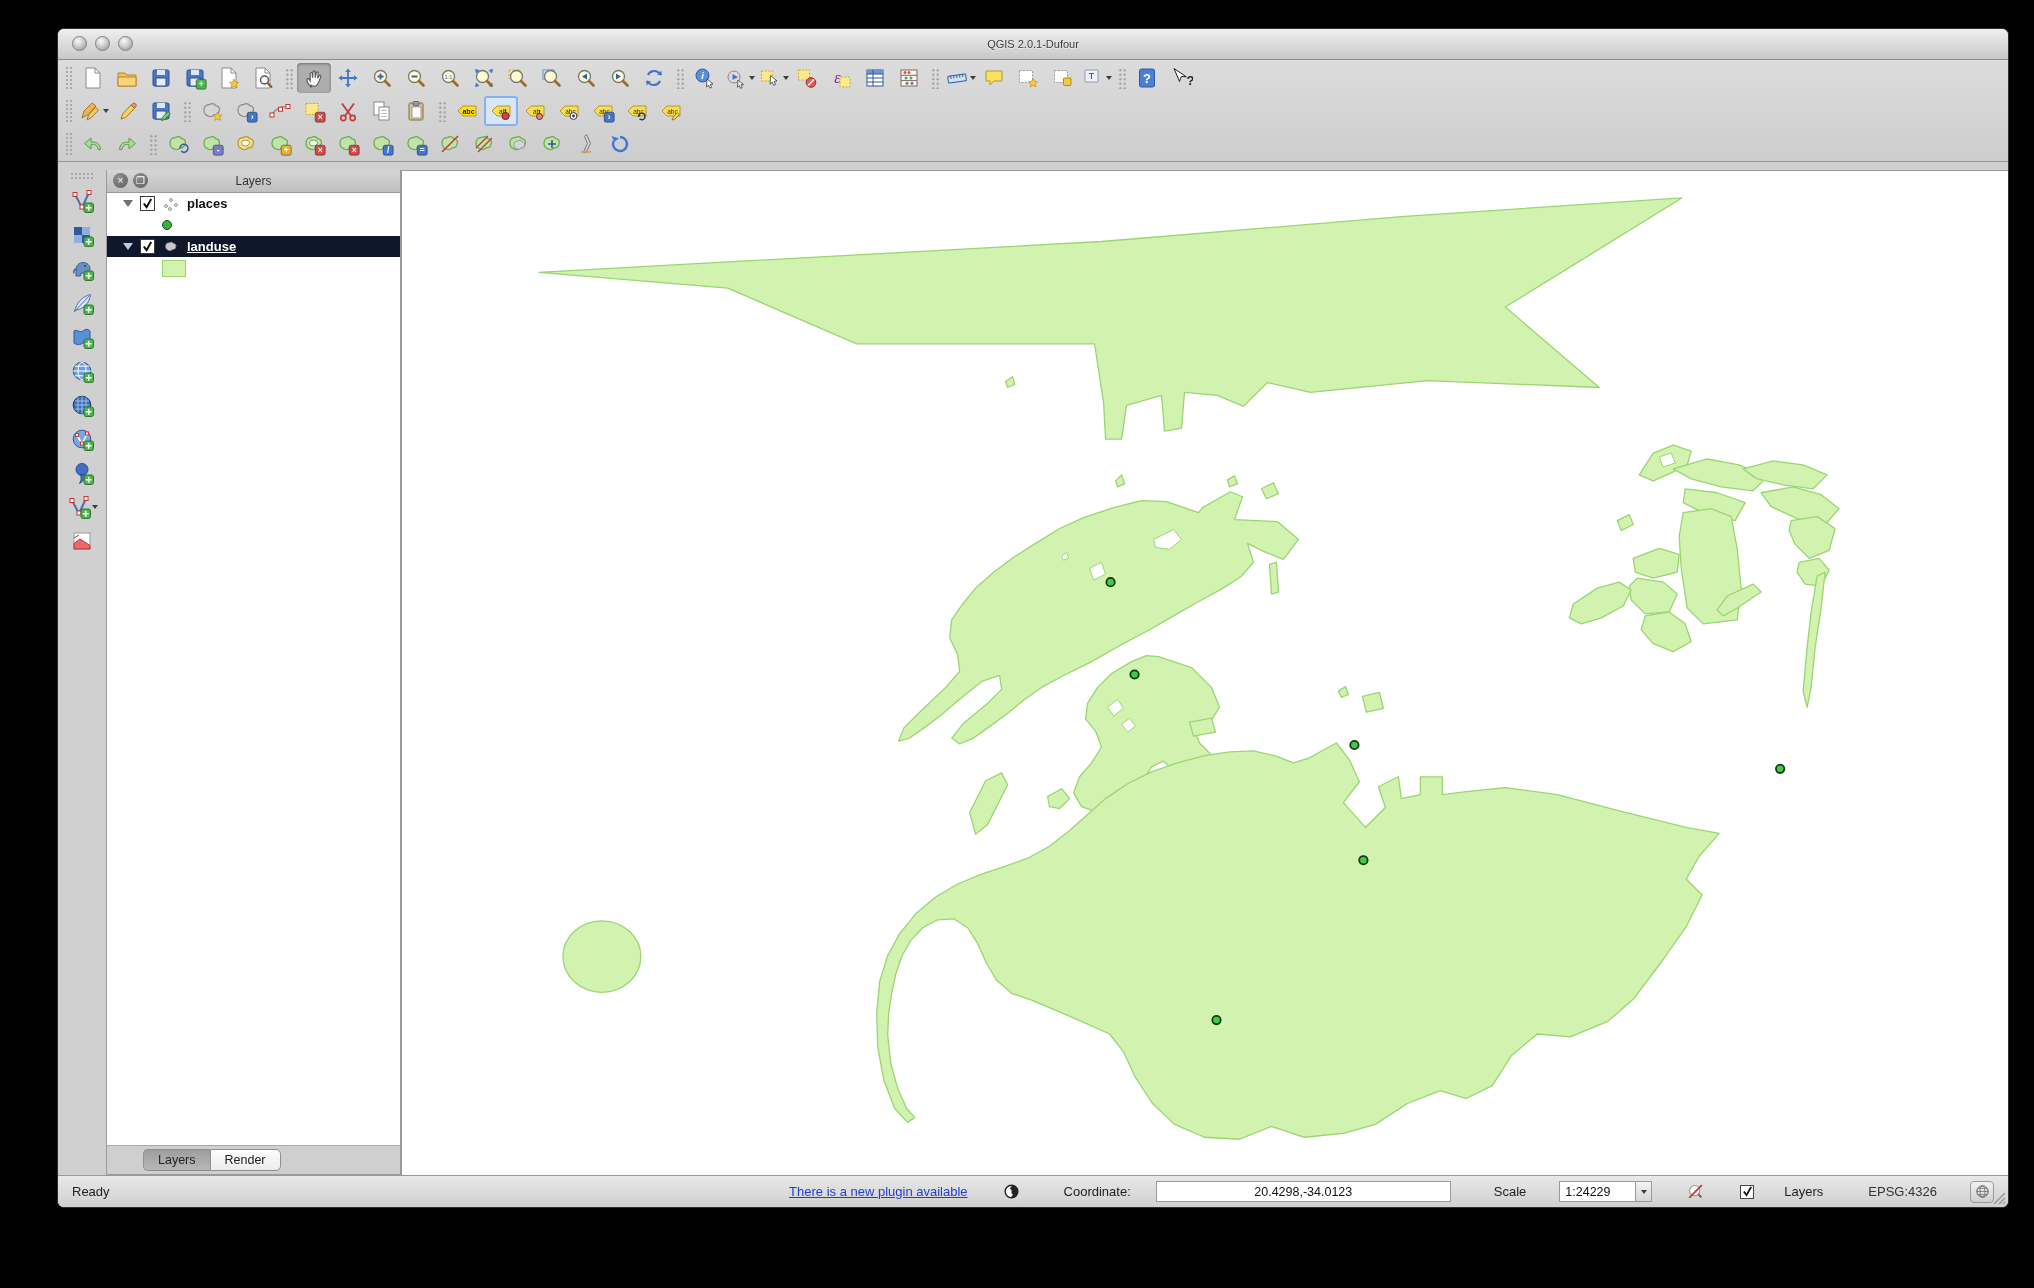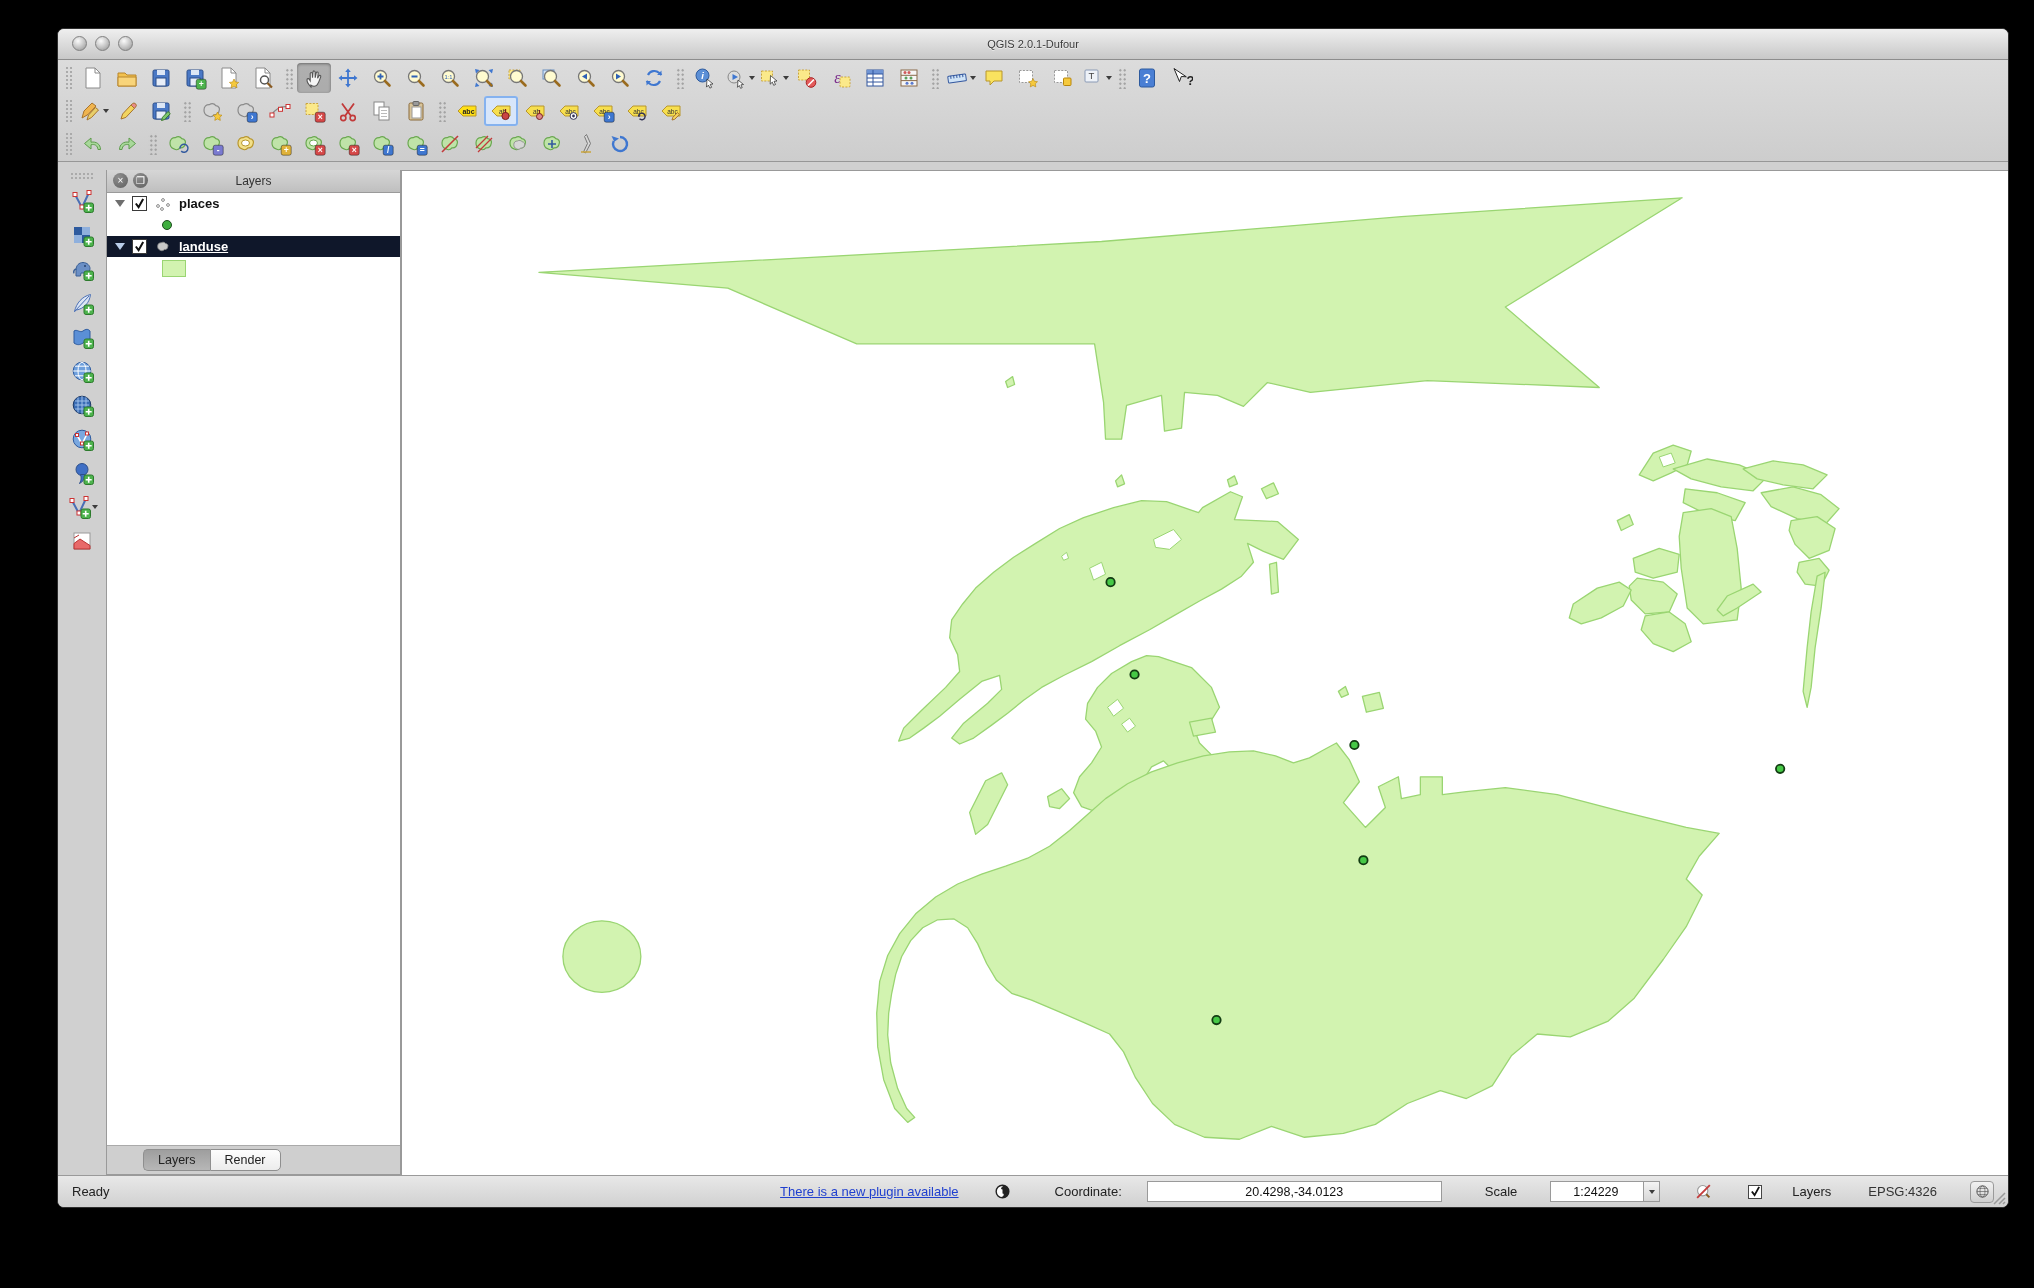--- a/index.html
+++ b/index.html
@@ -36,21 +36,21 @@
   .leftbar .tb-btn{width:36px;height:34px;}
   
   .panel{width:293px;flex:0 0 auto;display:flex;flex-direction:column;border:1px solid #9a9a9a;border-top:none;background:#fff;min-height:0;}
   .panel-header{height:22px;background:linear-gradient(#d6d6d6,#bfbfbf);border-bottom:1px solid #9a9a9a;
                 display:flex;align-items:center;position:relative;flex:0 0 auto;}
   .panel-title{width:100%;text-align:center;font-size:12px;color:#333;}
   .ph-btns{position:absolute;left:6px;top:3px;display:flex;gap:5px;}
   .ph-btn{width:15px;height:15px;border-radius:50%;background:radial-gradient(circle at 5px 4px,#8f8f8f,#5e5e5e);
           color:#fff;display:flex;align-items:center;justify-content:center;font-size:10px;line-height:1;}
   .panel-body{flex:1 1 auto;background:#fff;overflow:hidden;position:relative;}
-  .layer-row{height:21px;display:flex;align-items:center;gap:6px;padding-left:8px;}
+  .layer-row{height:21px;display:flex;align-items:center;gap:6px;padding-left:16px;}
   .layer-row.selected{background:#0f172a;}
   .expander{width:0;height:0;border-left:5px solid transparent;border-right:5px solid transparent;
             border-top:7px solid #6e6e6e;margin-right:1px;flex:0 0 auto;}
   .layer-row.selected .expander{border-top-color:#b9cdea;}
   .cbx{width:15px;height:15px;background:#fff;border:1.4px solid #3a3a3a;box-sizing:border-box;
        display:flex;align-items:center;justify-content:center;flex:0 0 auto;}
   .ltype{width:20px;height:16px;flex:0 0 auto;}
   .llabel{font-size:13px;color:#111;font-weight:bold;}
   .layer-row.selected .llabel{color:#fff;text-decoration:underline;}
   .symbol-row{height:22px;display:flex;align-items:center;padding-left:55px;}
@@ -66,21 +66,21 @@
   .canvas svg{display:block;}
   
   .statusbar{height:31px;flex:0 0 auto;background:linear-gradient(#e8e8e8,#d0d0d0);border-top:1px solid #9a9a9a;
              display:flex;align-items:center;padding:0 14px;font-size:13px;color:#222;position:relative;}
   .sb-right{margin-left:auto;display:flex;align-items:center;gap:25px;}
   .sb-link{color:#1f3fcf;text-decoration:underline;font-size:13px;}
   .sb-label{margin-left:18px;}
   .coord-input{width:293px;height:19px;border:1px solid #9a9a9a;background:#fff;margin-left:0;
                font-size:12.5px;text-align:center;display:flex;align-items:center;justify-content:center;color:#111;}
   .scale-combo{display:flex;margin-left:8px;border:1px solid #9a9a9a;background:#fff;height:19px;align-items:center;}
-  .scale-val{width:70px;padding-left:22px;font-size:12.5px;color:#111;}
+  .scale-val{width:70px;padding-left:5px;font-size:12.5px;color:#111;}
   .scale-dd{width:15px;height:19px;background:linear-gradient(#f4f4f4,#d6d6d6);border-left:1px solid #9a9a9a;
             display:flex;align-items:center;justify-content:center;}
   .mini{width:19px;height:19px;margin-left:9px;flex:0 0 auto;}
   .cbx-s{width:14px;height:14px;background:#fff;border:1.3px solid #444;box-sizing:border-box;margin-left:10px;
          display:flex;align-items:center;justify-content:center;}
   .crs-btn{width:22px;height:20px;margin-left:8px;border:1px solid #9a9a9a;border-radius:4px;
            background:linear-gradient(#f2f2f2,#cfcfcf);display:flex;align-items:center;justify-content:center;}
   .grip{position:absolute;right:2px;bottom:2px;}
 </style>
 </head>
@@ -781,21 +781,21 @@
           <circle cx="11" cy="11" r="6.5" fill="#fff" stroke="#999" stroke-width="1.4"></circle>
           <path d="M4 20L20 4" stroke="#c43b3b" stroke-width="2.4"></path>
           <path d="M15.5 15.5l4 4" stroke="#8a5a20" stroke-width="2.4"></path>
         </svg>
       <div class="cbx-s">
         <svg width="11" height="11" viewBox="0 0 12 12">
             <path d="M2 6l3 4 5-9" stroke="#111" stroke-width="2" fill="none"></path>
           </svg>
       </div>
       <span style="margin-left:5px;">Layers</span>
-      <span style="margin-left:12px;color:#333;">EPSG:4326</span>
+      <span style="margin-left:20px;color:#333;">EPSG:4326</span>
       <div class="crs-btn">
         <svg width="15" height="15" viewBox="0 0 24 24">
             <circle cx="12" cy="12" r="9" fill="none" stroke="#555" stroke-width="1.6"></circle>
             <ellipse cx="12" cy="12" rx="4" ry="9" fill="none" stroke="#555"></ellipse>
             <path d="M3 12h18M5 7h14M5 17h14" stroke="#555"></path>
           </svg>
       </div>
     </div>
     <svg class="grip" width="15" height="15" viewBox="0 0 15 15">
       <path d="M14 3L3 14M14 8L8 14M14 12l-2 2" stroke="#9a9a9a" stroke-width="1.5"></path>

